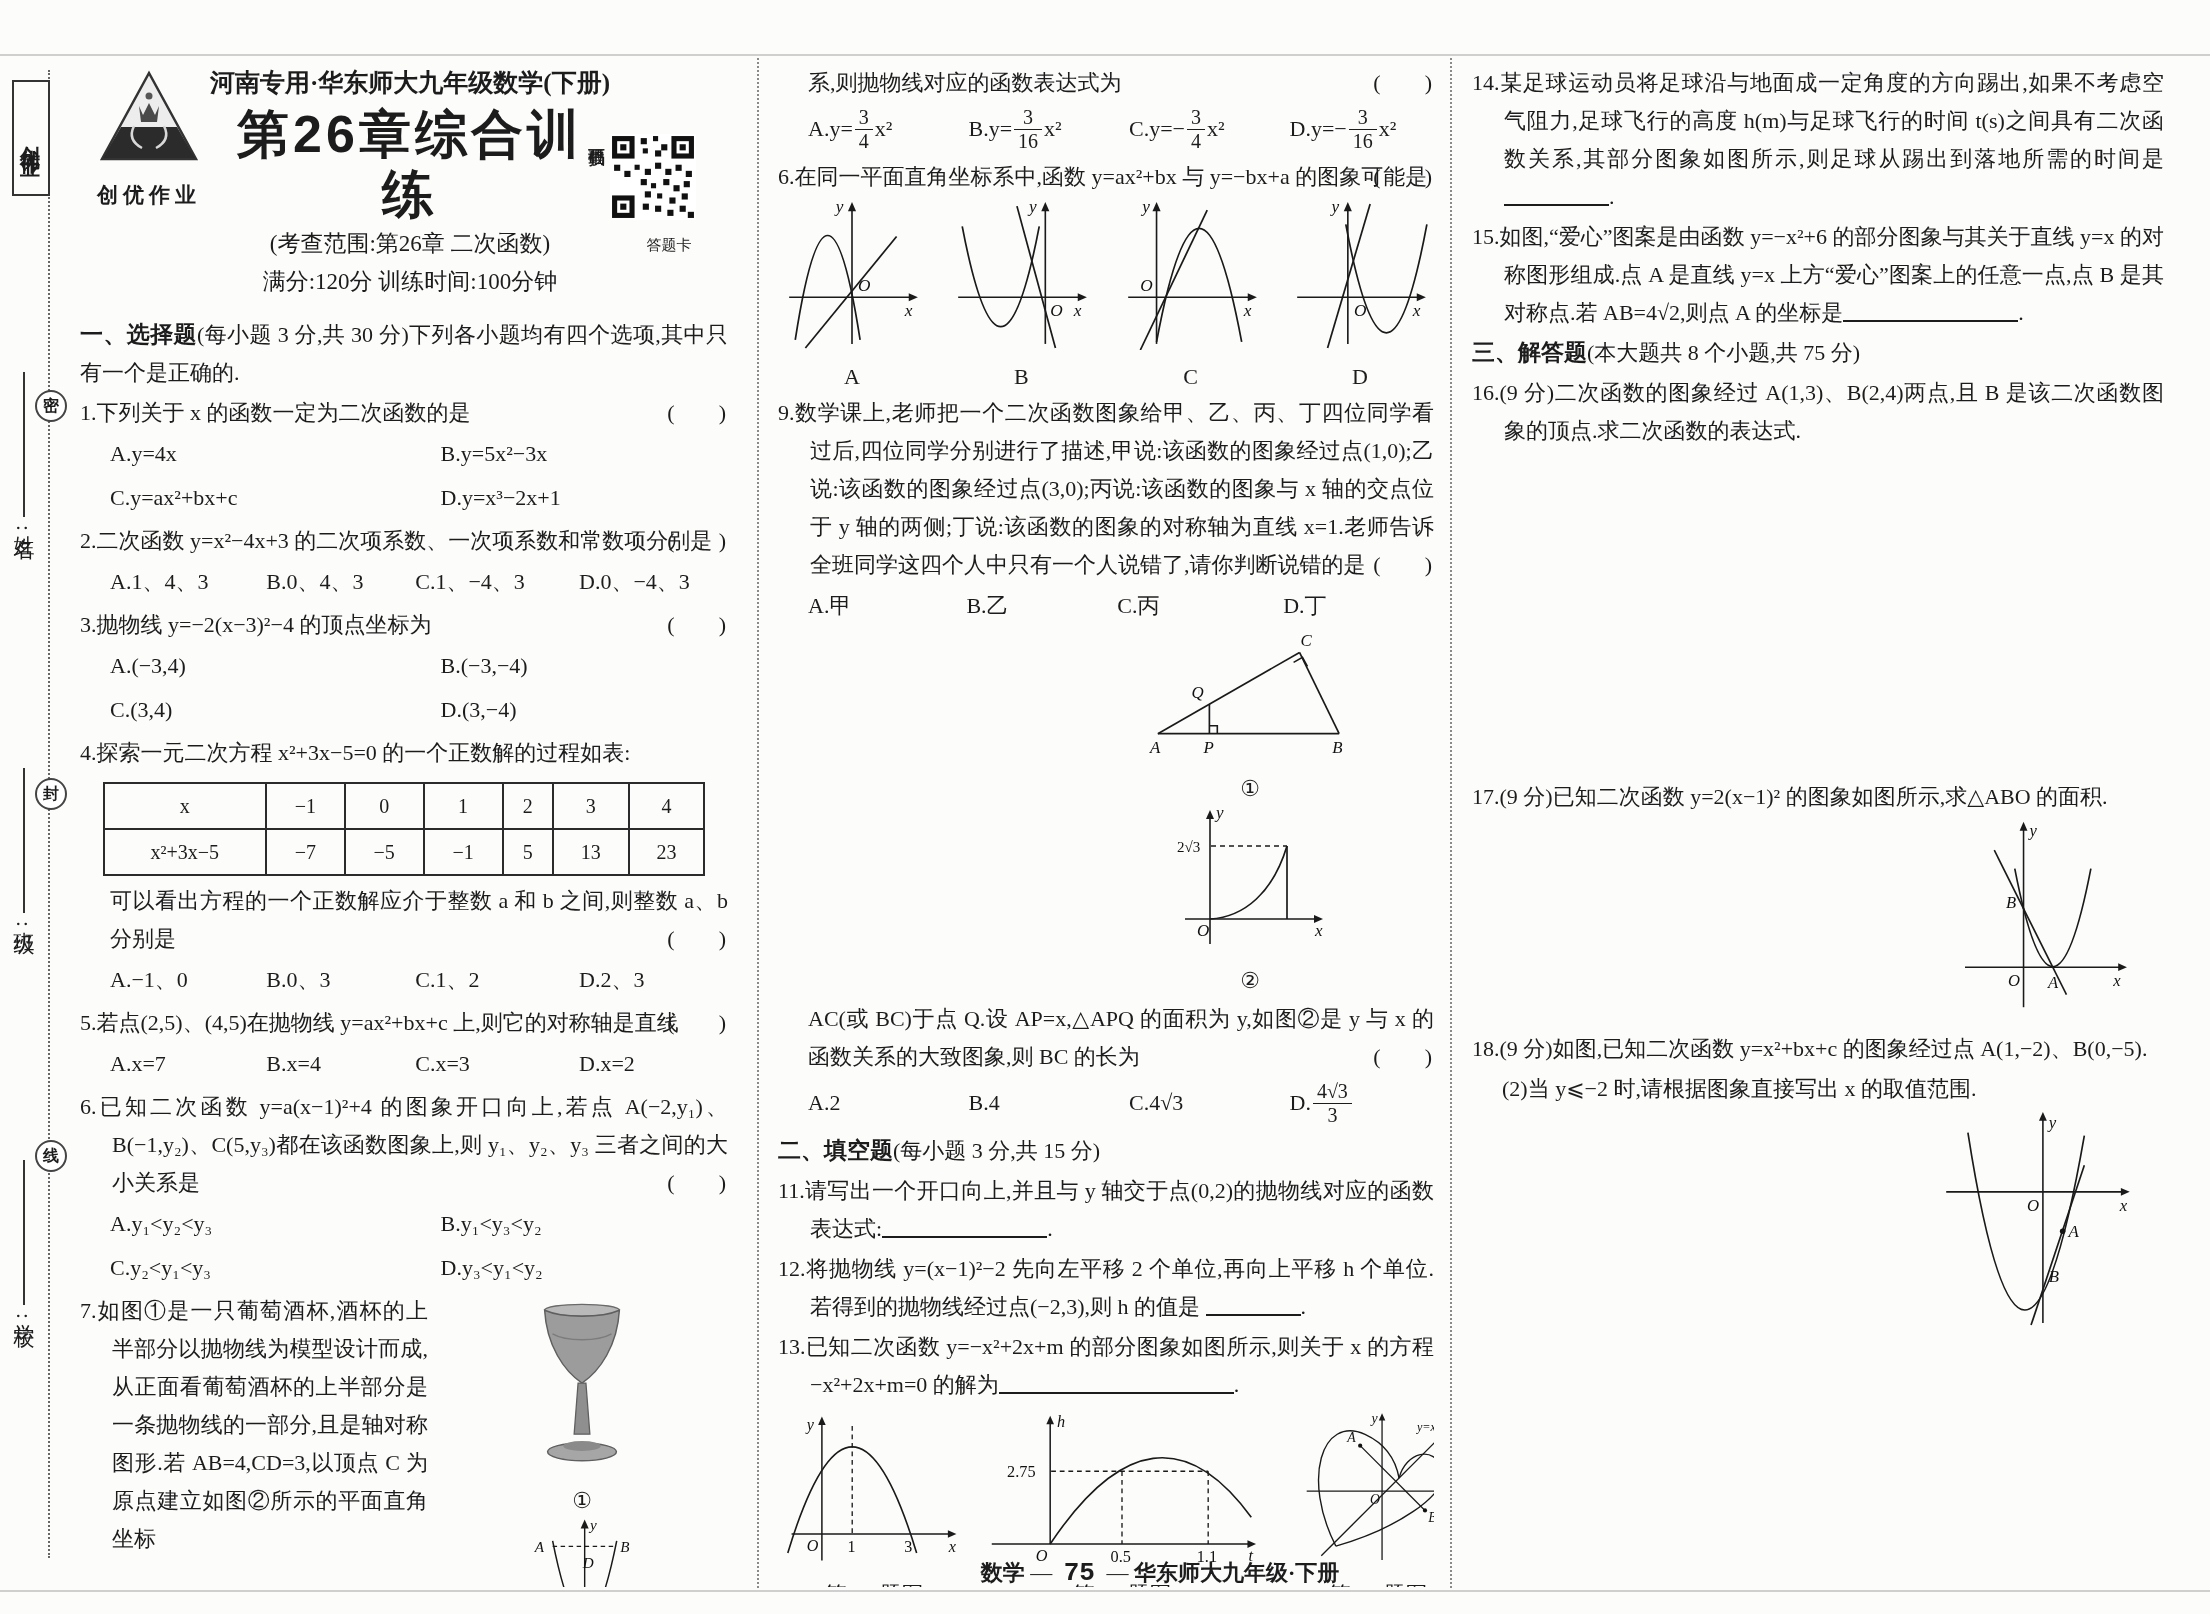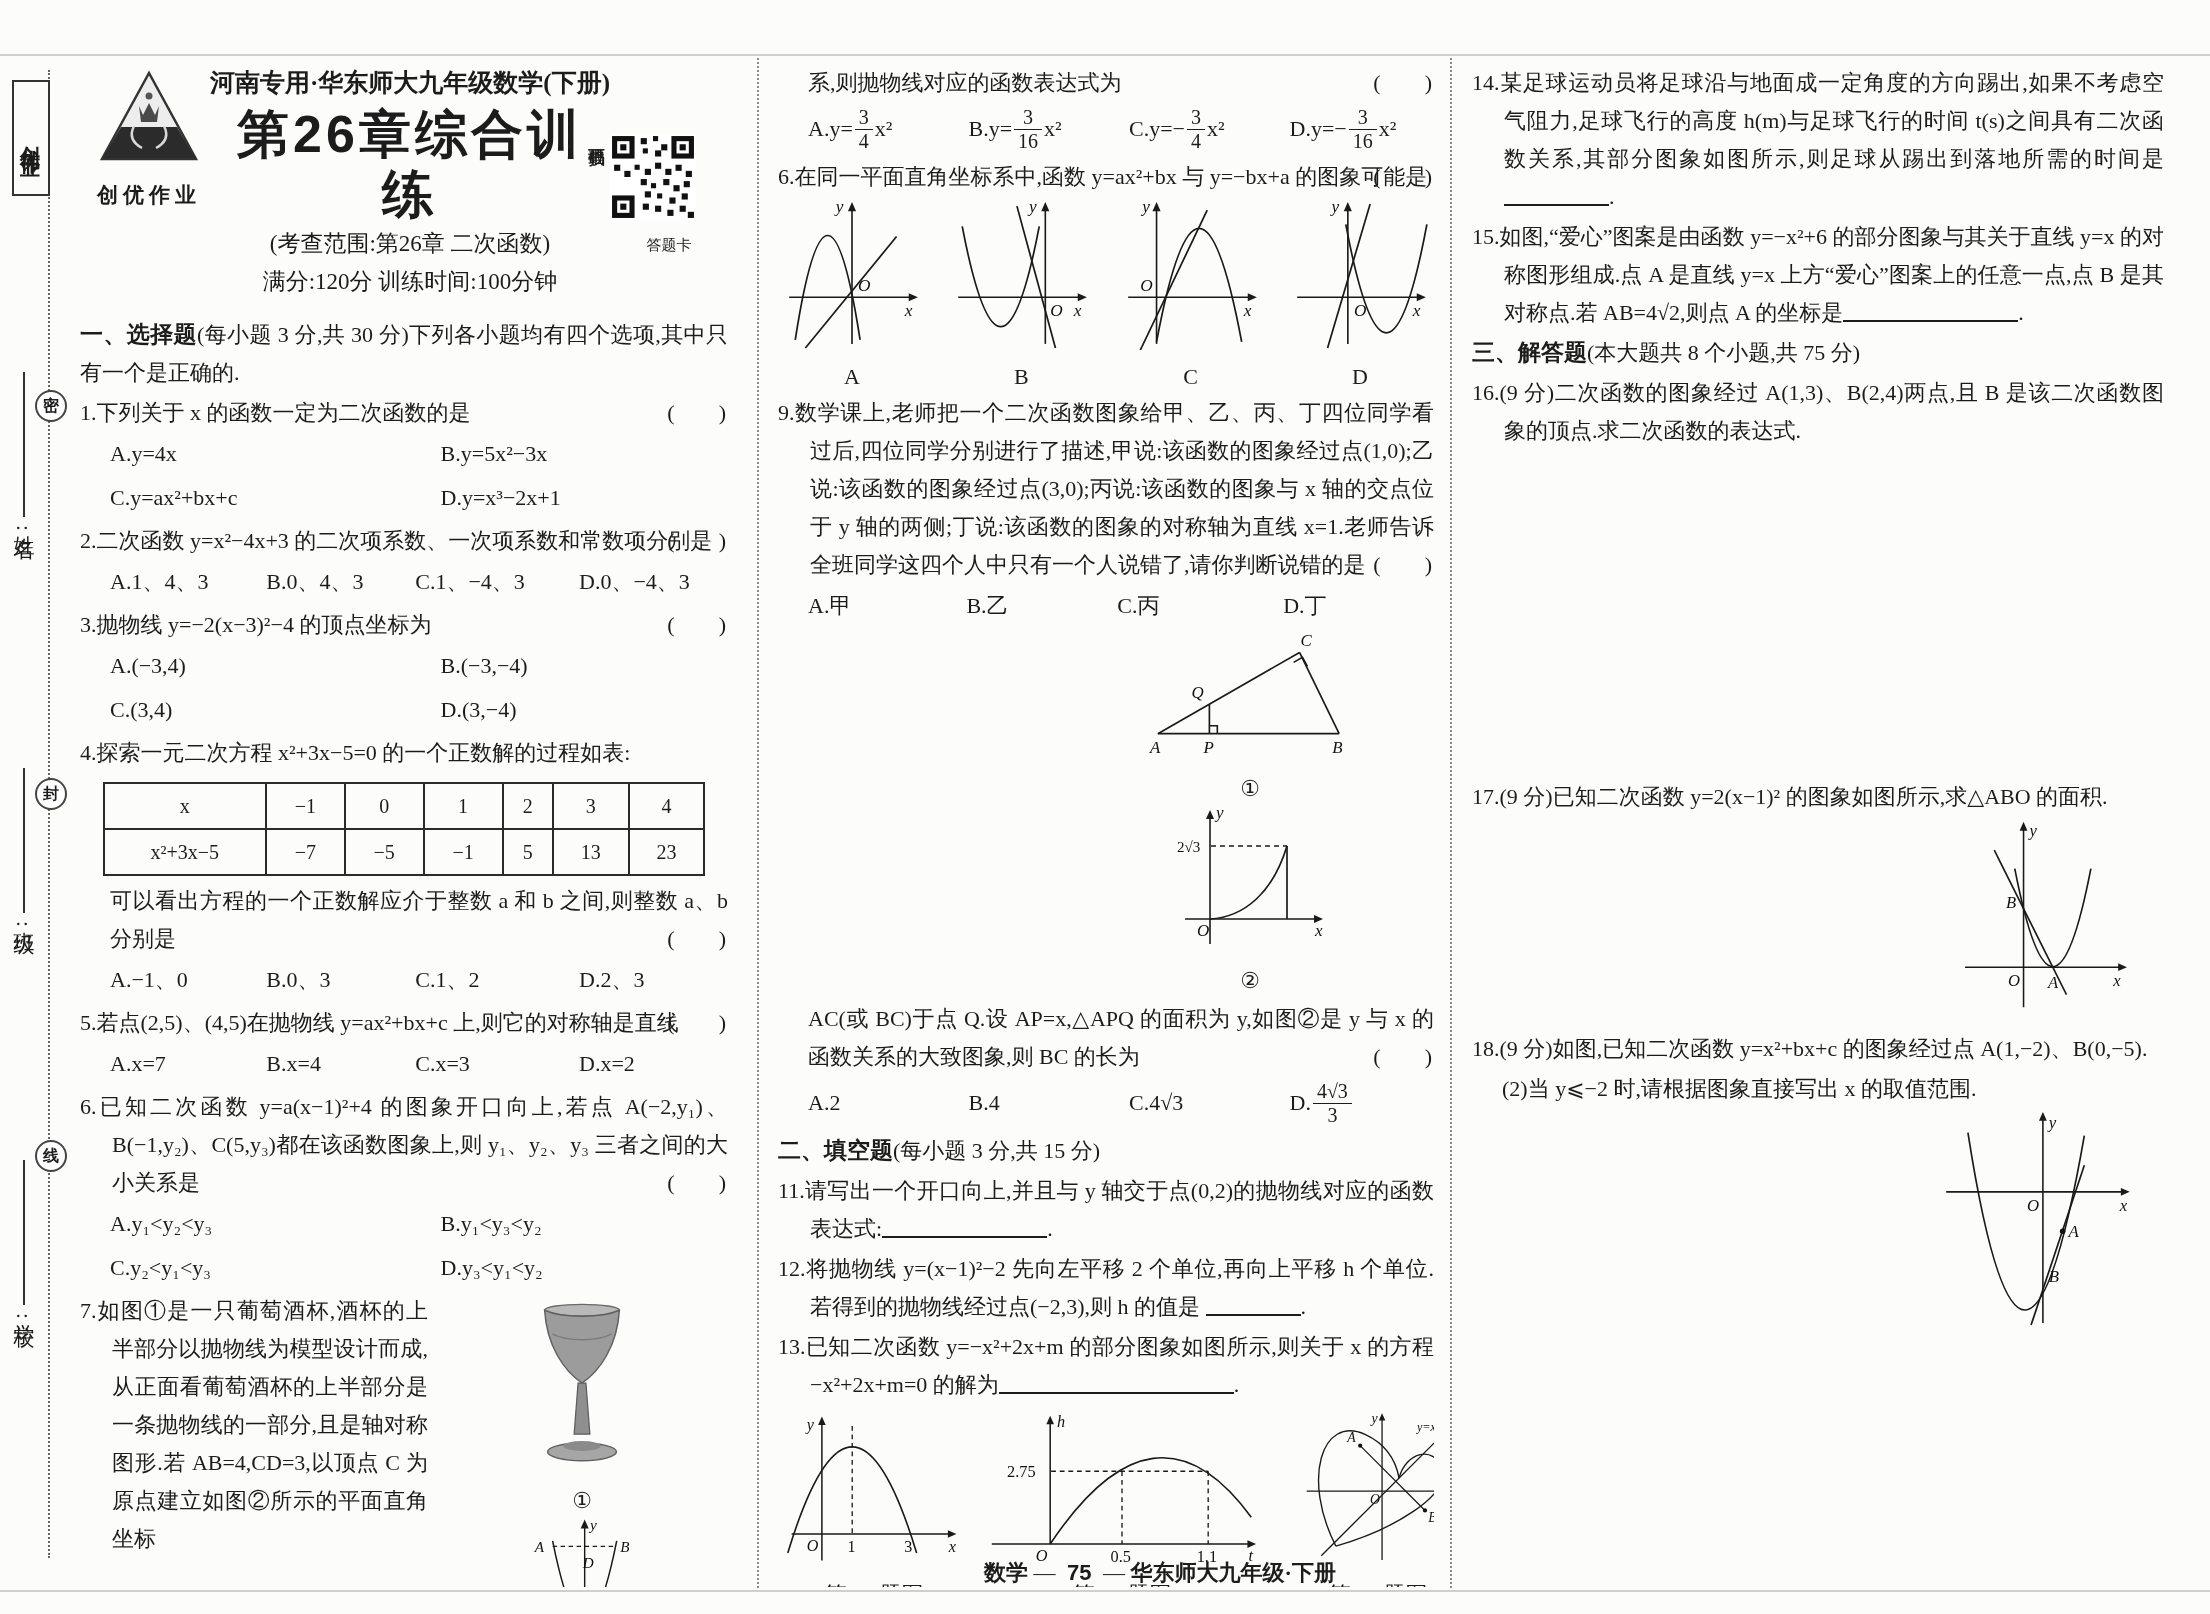--- a/index.html
+++ b/index.html
@@ -67,21 +67,21 @@
   .ax{stroke:#1a1a1a;stroke-width:1.6;fill:none;}
   .cv{stroke:#1a1a1a;stroke-width:1.7;fill:none;}
   .dsh{stroke:#1a1a1a;stroke-width:1.4;fill:none;stroke-dasharray:5 4;}
   .ah{fill:#1a1a1a;stroke:none;}
   .clr{clear:both;}
   .gap330{height:326px;}
   .figright{text-align:right;padding-right:26px;}
   
   .footer{position:absolute;left:1160px;bottom:26px;transform:translateX(-50%);white-space:nowrap;
           font-size:22px;}
-  .footer .pg{font-weight:bold;font-size:22px;font-family:Liberation Sans, sans-serif;padding:0 6px;}
+  .footer .pg{font-weight:bold;font-size:26px;font-family:Liberation Mono, monospace;padding:0 6px;}
   .footer b{font-weight:bold;}
 </style>
 </head>
 <body>
 
 <div class="page">
   <div class="rule top"></div>
   <div class="rule bottom"></div>
   <div class="vsep" style="left:757px"></div>
   <div class="vsep" style="left:1450px"></div>

